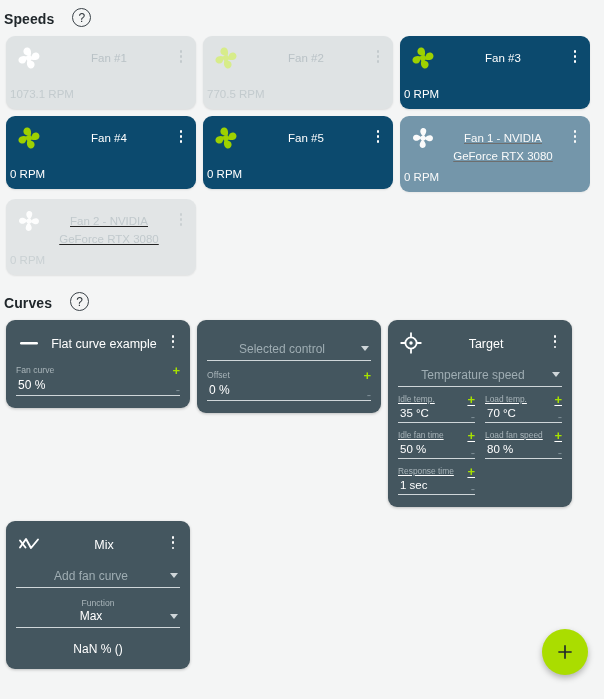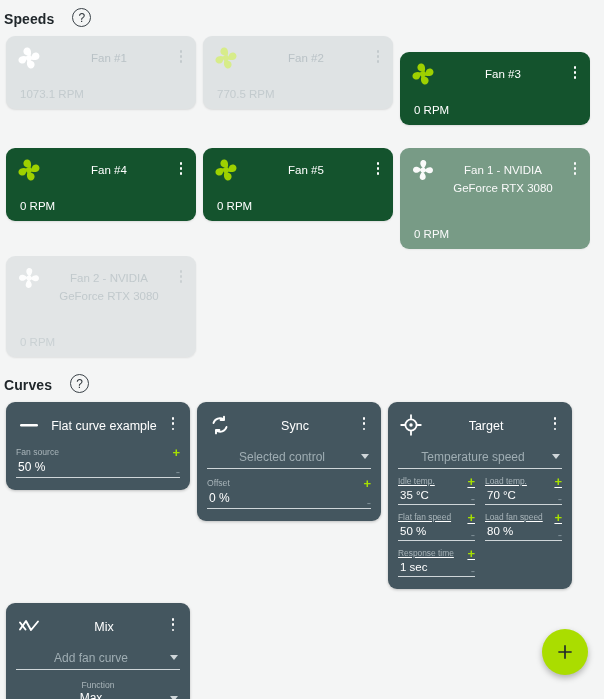--- a/index.html
+++ b/index.html
@@ -32,22 +32,22 @@
   .card-grid { display: flex; flex-wrap: wrap; gap: 7px; padding: 0 6px; text-align: center; }
 
   
   .fan-card {
     width: 190px; height: 73px;
     border-radius: 9px; position: relative;
     padding: 9px 8px 0 8px;
     box-shadow: 0 1px 2px rgba(0,0,0,.10);
   }
   .fan-card.dim   { background: #dfe3e4; }
-  .fan-card.solid { background: #14532d; margin-top: 16px; }
-  .fan-card.tall  { height: 101px; }
+  .fan-card.solid { background: #0c4a6e; }
+  .fan-card.tall  { height: 76px; text-decoration: underline; }
 
   .fan-top { display: flex; align-items: flex-start; gap: 5px; }
   .fan-ico { width: 30px; height: 30px; flex: 0 0 30px; margin-top: -2px; }
   .fan-ico svg { display: block; width: 30px; height: 30px; }
 
   .fan-name-wrap { flex: 1 1 auto; min-width: 0; padding-top: 3px; }
   .fan-name {
     font-size: 11.5px; line-height: 13px;
     padding-bottom: 3px; white-space: pre-line;
   }
@@ -59,21 +59,21 @@
   .solid .fan-underline { background: #5d6a70; }
 
   .dots { width: 14px; flex: 0 0 14px; padding-top: 5px; }
   .dots i {
     display: block; width: 2.6px; height: 2.6px; border-radius: 50%;
     margin: 0 auto 2.6px auto;
   }
   .dim .dots i { background: #c3cacd; }
   .solid .dots i { background: #ffffff; }
 
-  .rpm { position: absolute; left: 14px; bottom: 9px; font-size: 11.5px; }
+  .rpm { position: absolute; left: 4px; bottom: 9px; font-size: 11.5px; }
   .dim .rpm { color: #c3cbce; }
   .solid .rpm { color: #ffffff; }
 
   
   .curve-card {
     width: 184px; background: #44565f; border-radius: 9px;
     padding: 10px 10px 12px 10px;
     box-shadow: 0 1px 3px rgba(0,0,0,.22);
     color: #fff;
   }
@@ -340,51 +340,32 @@
         <span class="curve-underline"></span>
       </span>
       <span class="curve-dots">
           <i></i>
           <i></i>
           <i></i>
         </span>
     </div>
     <div class="field">
       <div style="display:flex;align-items:center;justify-content:space-between;">
-        <span class="field-label">Fan source</span>
+        <span class="field-label">Fan curve</span>
         <span class="plus-sign">+</span>
       </div>
       <div style="display:flex;align-items:flex-end;justify-content:space-between;">
         <span class="field-value">50 %</span>
         <span class="minus-sign">-</span>
       </div>
       <div class="field-line"></div>
     </div>
   </div>
 
   <div class="curve-card">
-    <div class="curve-top">
-      <span class="curve-ico">
-        <svg viewBox="0 0 26 26" fill="none" stroke="#ffffff" stroke-width="1.9" stroke-linecap="round">
-          <path d="M6.5 11a6.6 6.6 0 0 1 10.2-3.4"></path>
-          <path d="M19.5 15a6.6 6.6 0 0 1-10.2 3.4"></path>
-          <path d="M17 4.6V8h-3.4" stroke-linejoin="round"></path>
-          <path d="M9 21.4V18h3.4" stroke-linejoin="round"></path>
-        </svg>
-      </span>
-      <span class="curve-name-wrap">
-        <span class="curve-name">Sync</span>
-        <span class="curve-underline"></span>
-      </span>
-      <span class="curve-dots">
-          <i></i>
-          <i></i>
-          <i></i>
-        </span>
-    </div>
     <div class="select-field">
       <div class="select-val">Selected control</div>
       <div class="select-line"></div>
       <span class="caret"></span>
     </div>
     <div class="field">
       <div style="display:flex;align-items:center;justify-content:space-between;">
         <span class="field-label">Offset</span>
         <span class="plus-sign">+</span>
       </div>
@@ -438,21 +419,21 @@
             <span class="plus-sign">+</span>
           </div>
           <div class="step-body">
             <span class="field-value">70 °C</span>
             <span class="minus-sign">-</span>
           </div>
           <div class="field-line"></div>
         </div>
         <div class="step">
           <div class="step-head">
-            <span class="field-label">Flat fan speed</span>
+            <span class="field-label">Idle fan time</span>
             <span class="plus-sign">+</span>
           </div>
           <div class="step-body">
             <span class="field-value">50 %</span>
             <span class="minus-sign">-</span>
           </div>
           <div class="field-line"></div>
         </div>
         <div class="step">
           <div class="step-head">

